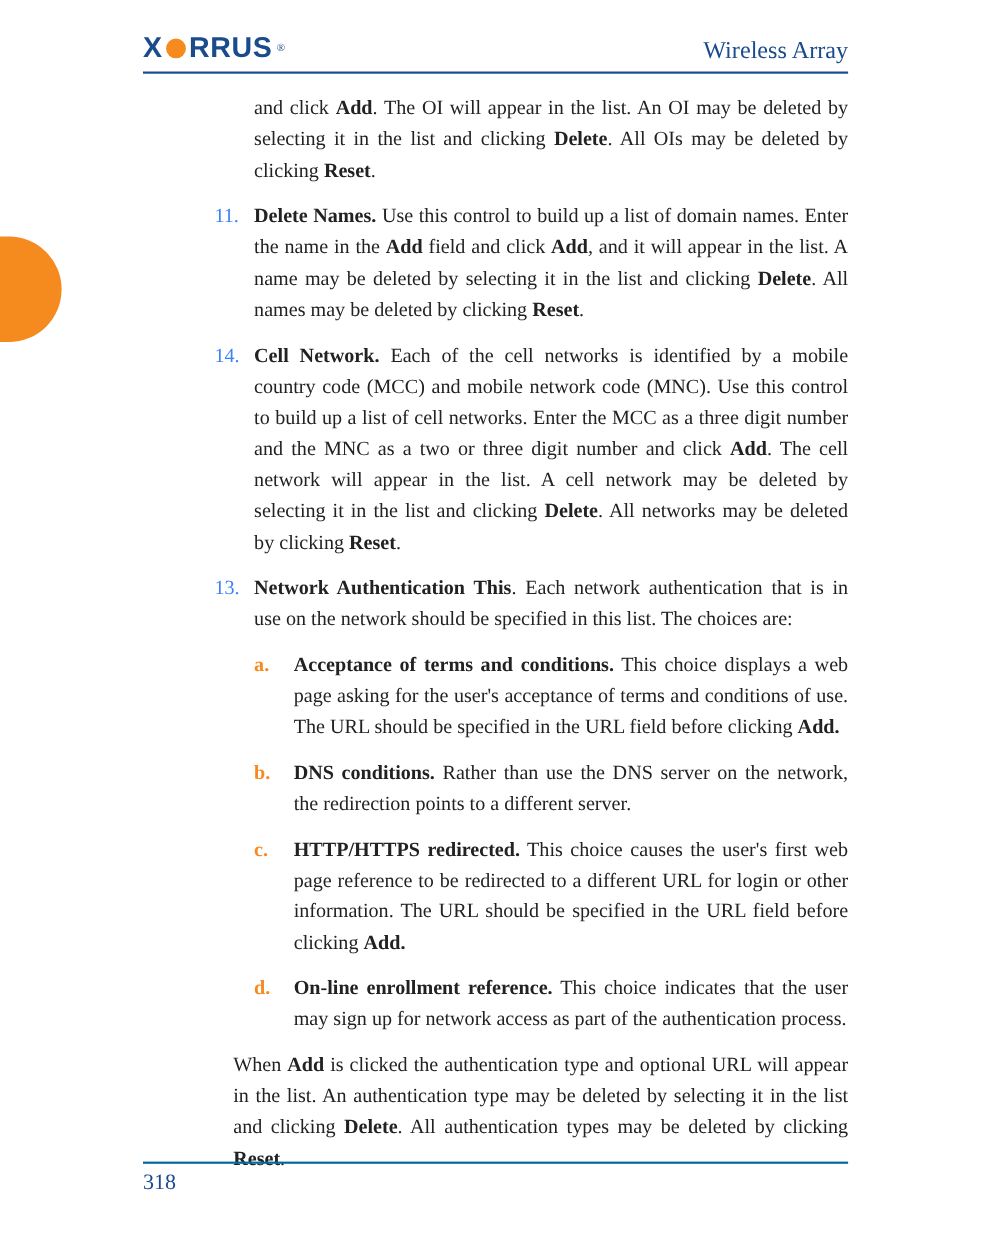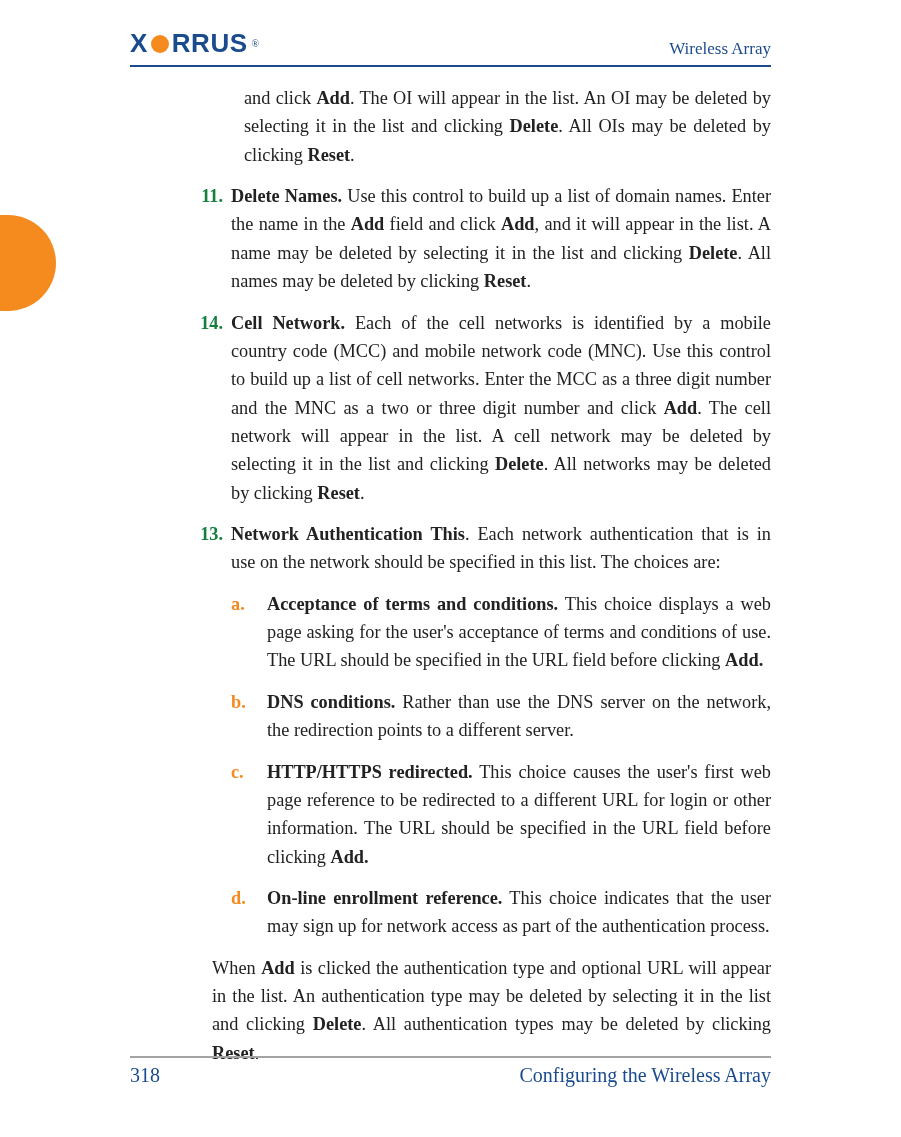--- a/index.html
+++ b/index.html
@@ -45,21 +45,21 @@
       vertical-align: middle;
     }
     .logo-reg {
       font-size: 10px;
       color: #1a4b8d;
       vertical-align: top;
       margin-left: 2px;
     }
     .header-title {
       color: #1a4b8d;
-      font-size: 17px;
+      font-size: 22px;
       margin-left: 38px;
     }
     .side-tab {
       position: absolute;
       left: 0;
       top: 215px;
       width: 56px;
       height: 96px;
       background: #f58a1f;
       border-top-right-radius: 48px;
@@ -72,25 +72,25 @@
       right: 130px;
       font-size: 18.3px;
       line-height: 1.55;
       color: #222;
     }
     .item {
       display: flex;
       margin-bottom: 13px;
     }
     .item-number {
-      color: #15803d;
-      font-weight: bold;
+      color: #3b82f6;
+      font-weight: normal;
       width: 36px;
       flex-shrink: 0;
-      text-align: right;
+      text-align: left;
       padding-right: 8px;
     }
     .item-body {
       flex: 1;
       text-align: justify;
     }
     .sub-list {
       margin-left: 36px;
       margin-bottom: 13px;
     }
@@ -107,30 +107,30 @@
     .sub-body {
       flex: 1;
       text-align: justify;
     }
     .trailing {
       margin-left: 17px;
       text-align: justify;
     }
     .leading {
       text-align: justify;
-      margin-left: 49px;
+      margin-left: 36px;
       margin-bottom: 13px;
     }
     b { font-weight: bold; }
     .footer {
       position: absolute;
       bottom: 50px;
       left: 130px;
       right: 130px;
-      border-top: 2px solid #a3a3a3;
+      border-top: 2px solid #0369a1;
       padding-top: 6px;
       display: flex;
       justify-content: space-between;
       align-items: flex-start;
       color: #1a4b8d;
       font-size: 20px;
     }
   </style>
 </head>
 <body>
@@ -182,14 +182,13 @@
       <div class="sub-letter">d.</div>
       <div class="sub-body"><b>On-line enrollment reference.</b> This choice indicates that the user may sign up for network access as part of the authentication process.</div>
     </div>
   </div>
 
   <div class="trailing">When <b>Add</b> is clicked the authentication type and optional URL will appear in the list. An authentication type may be deleted by selecting it in the list and clicking <b>Delete</b>. All authentication types may be deleted by clicking <b>Reset</b>.</div>
 </div>
 
 <div class="footer">
   <div>318</div>
-  <div>Configuring the Wireless Array</div>
 </div>
 
 </body></html>

